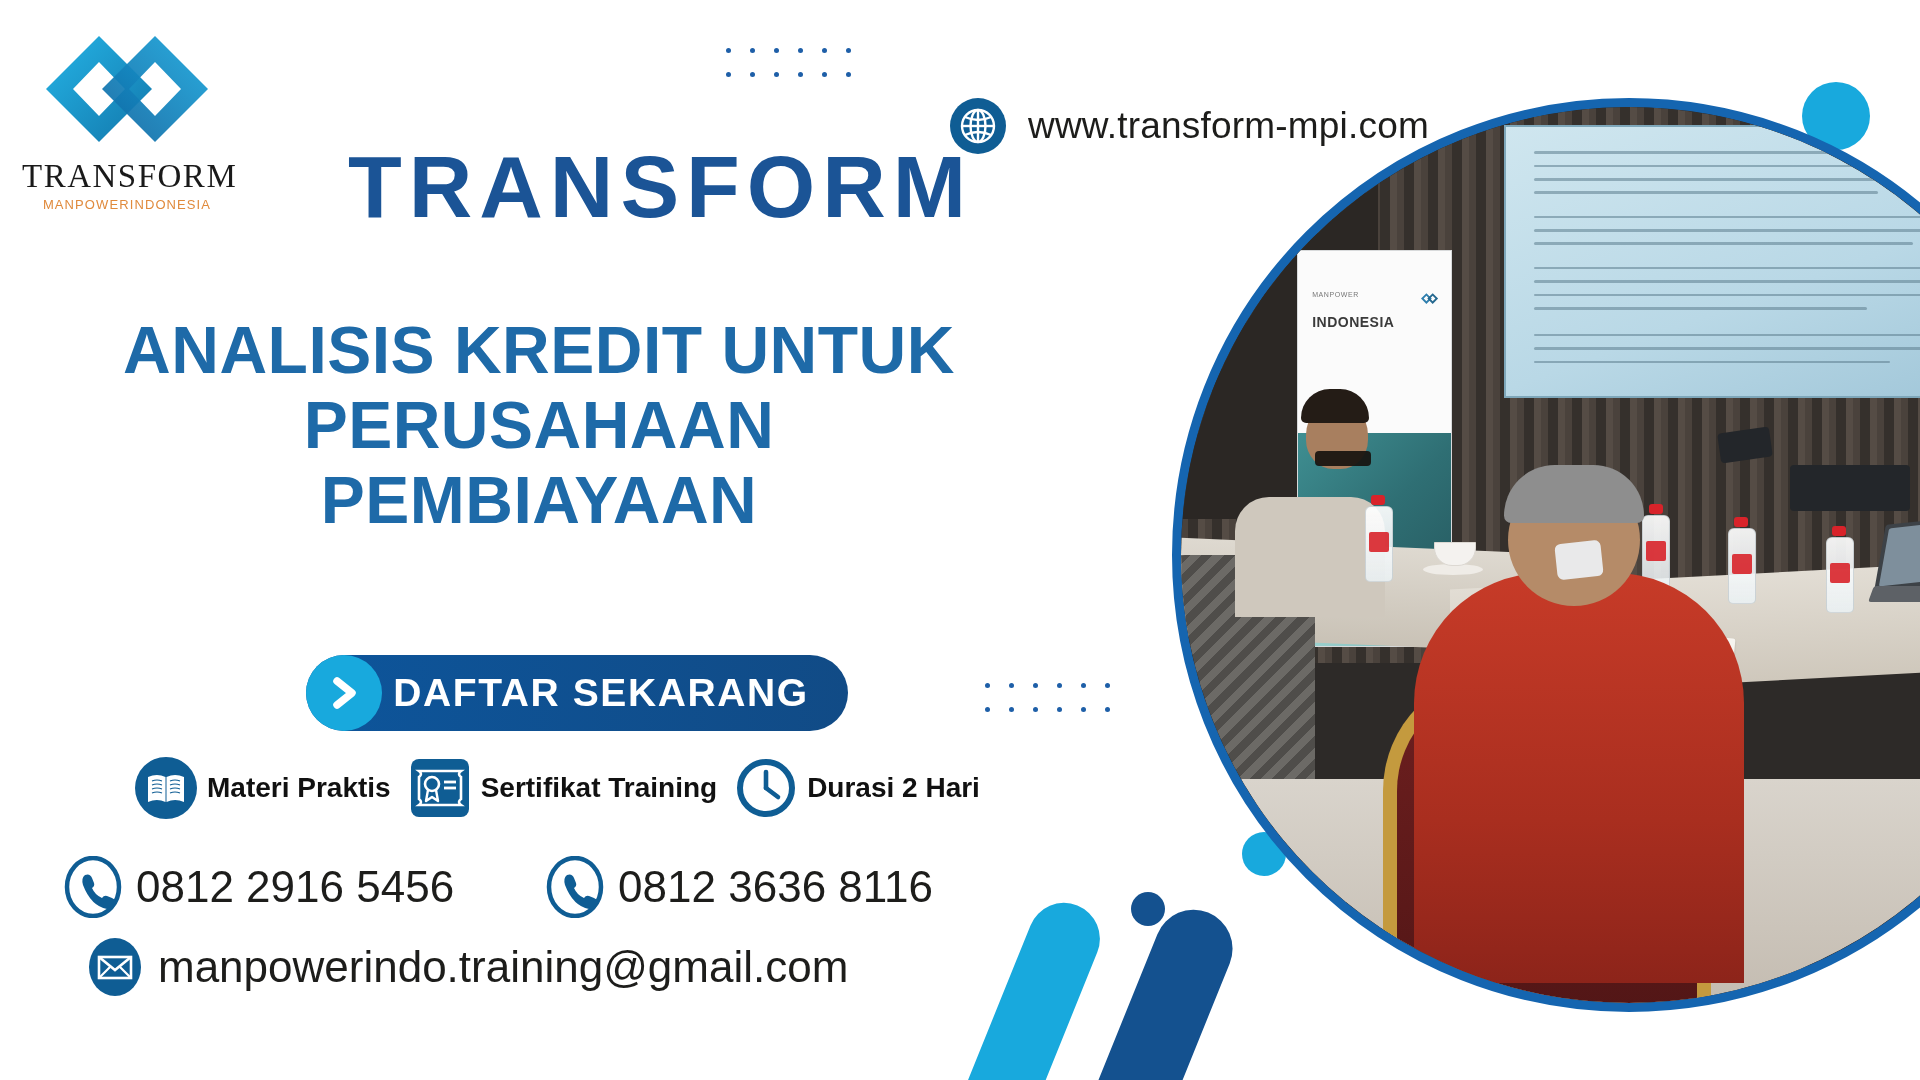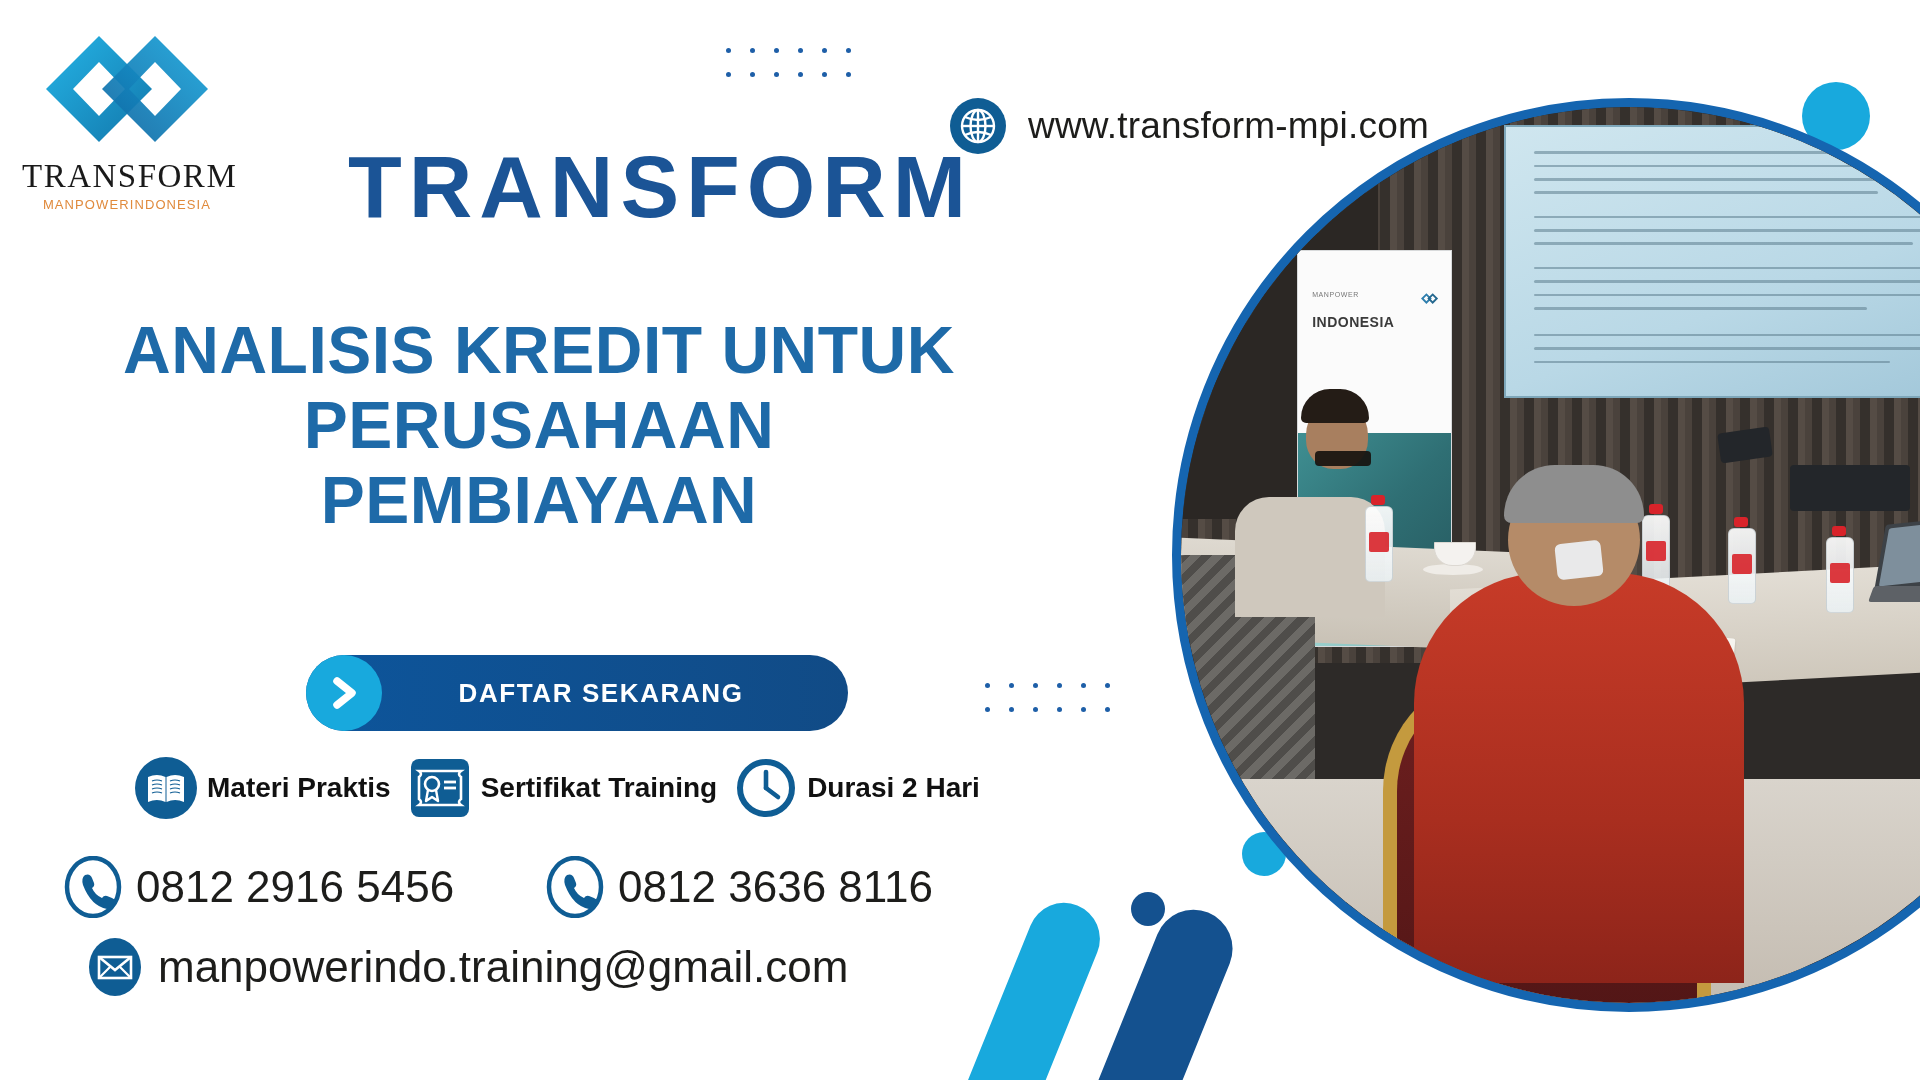--- a/index.html
+++ b/index.html
@@ -55,21 +55,21 @@
     width:542px;height:76px;border-radius:38px;
     background:linear-gradient(90deg,#0d559b 0%,#114b86 100%);
     display:flex;align-items:center;
   }
   .cta-circle{
     width:76px;height:76px;border-radius:50%;
     background:#18a9dd;flex:none;
     display:flex;align-items:center;justify-content:center;
   }
   .cta-label{
-    flex:1;text-align:center;color:#fff;font-size:26px;font-weight:700;
+    flex:1;text-align:center;color:#fff;font-size:39px;font-weight:700;
     letter-spacing:1.6px;padding-right:28px;white-space:nowrap;
   }
 
   
   .features{position:absolute;left:135px;top:757px;display:flex;align-items:center;}
   .feature{display:flex;align-items:center;}
   .feature .ficon{flex:none;display:block;}
   .feature .flabel{font-size:28px;font-weight:700;color:#111;white-space:nowrap;margin-left:10px;}
   #feature-1{margin-right:18px;}
   #feature-2{margin-right:18px;}

